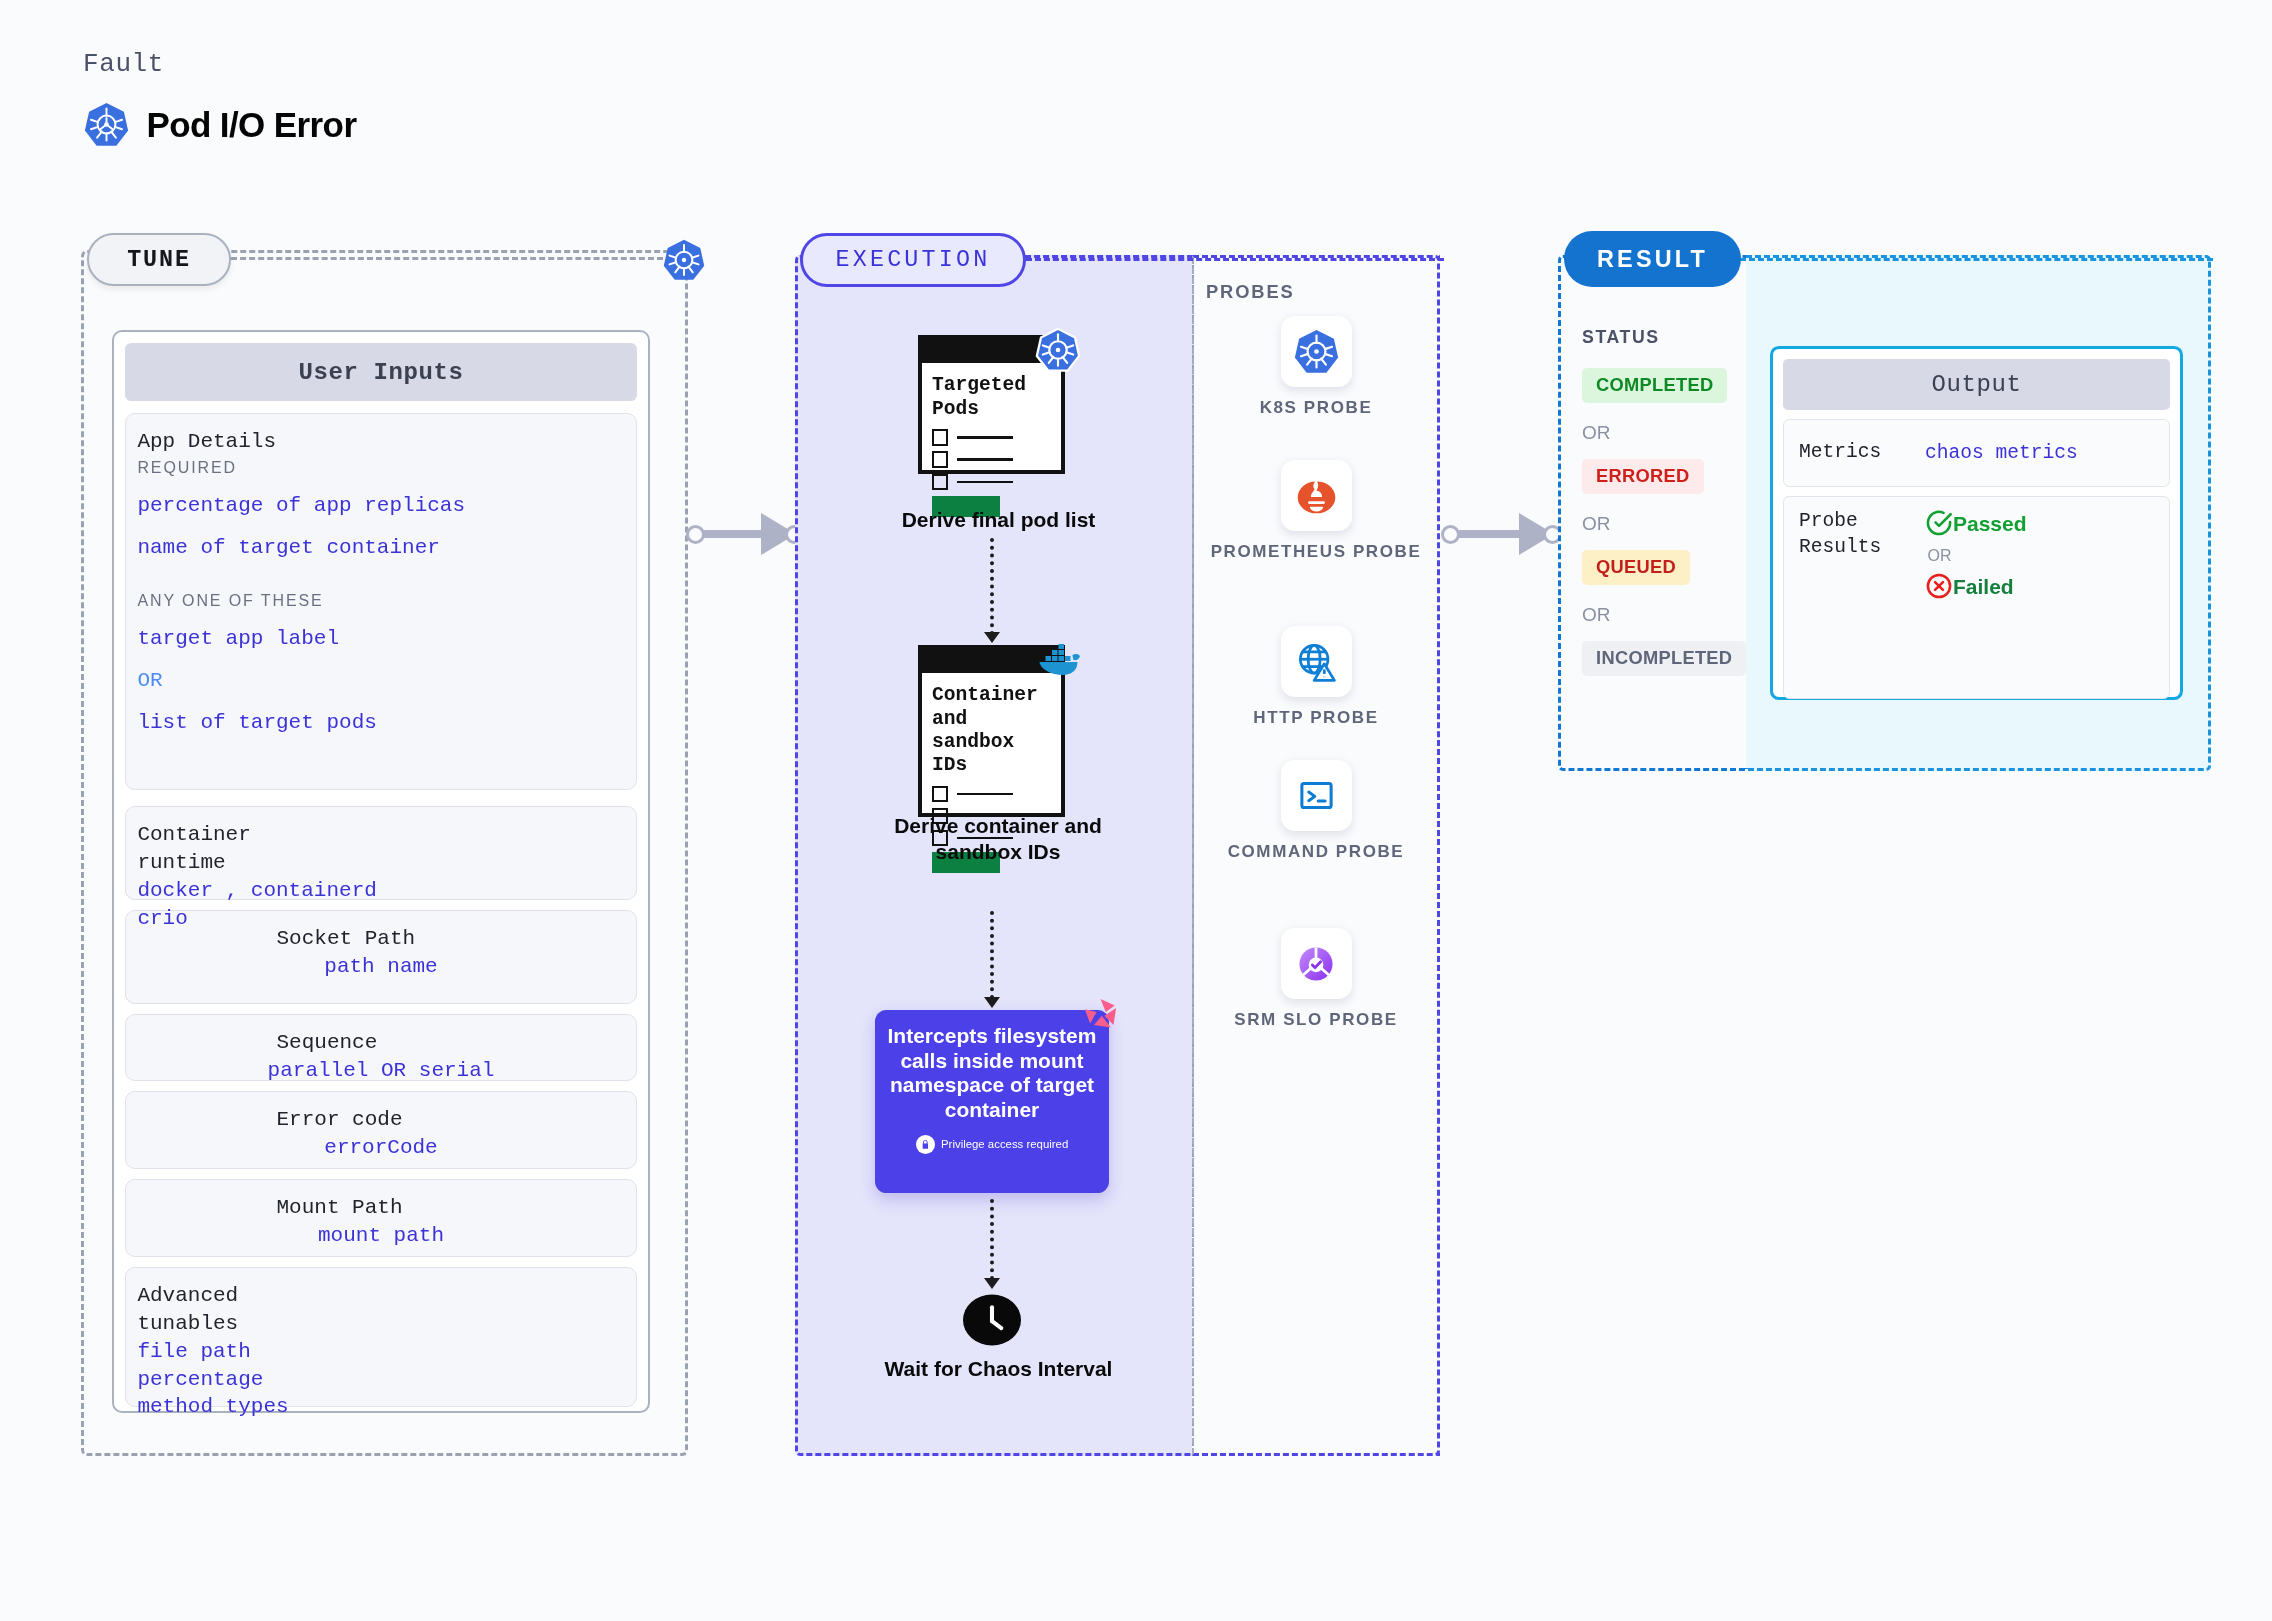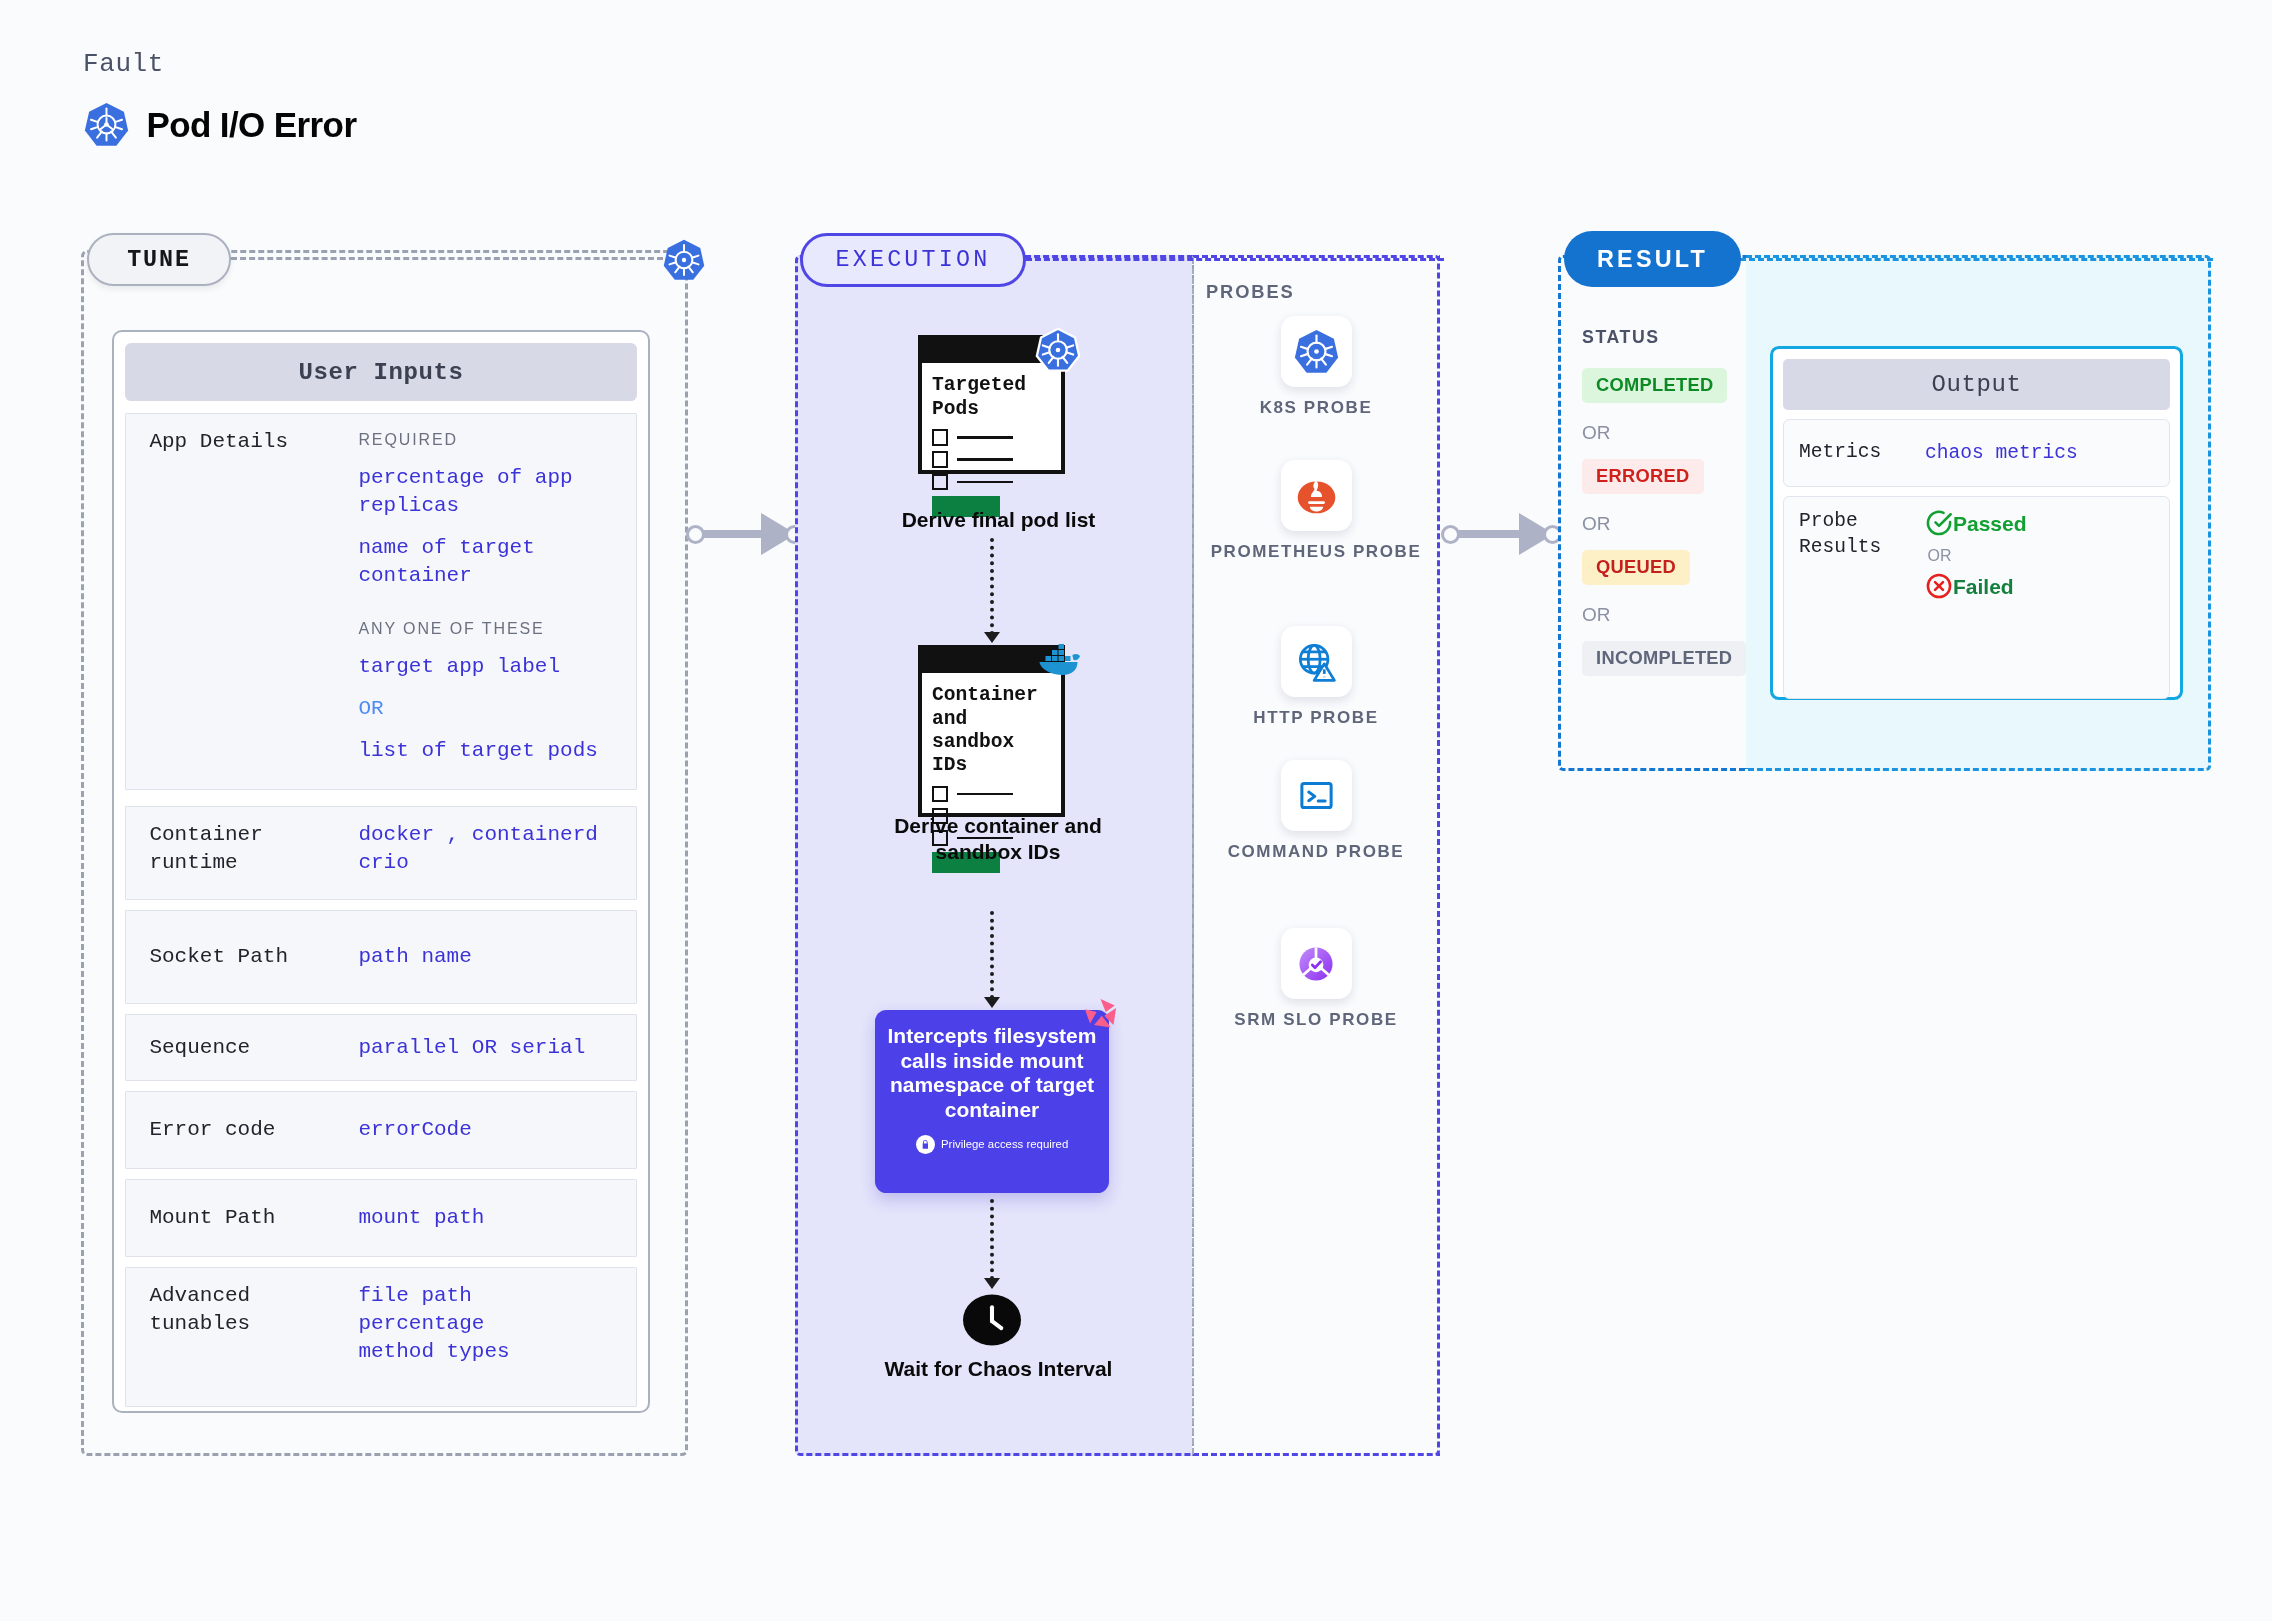--- a/index.html
+++ b/index.html
@@ -122,24 +122,25 @@
     height: 58px;
     display: flex; align-items: center; justify-content: center;
     font-family: "Liberation Mono", monospace;
     font-size: 24px; font-weight: bold; color: #3c4152;
     letter-spacing: 0.6px;
     margin-bottom: 11.4px;
   }
   .row {
     background: #f6f7fa;
     border: 1.3px solid #dfe2ea;
-    border-radius: 1px;
+    border-radius: 10px;
     display: flex;
-    padding: 14px 23px;
+    padding: 14px 11px;
     margin-bottom: 10px;
+    flex-direction: column;
   }
   .row .label {
     width: 209px; flex: none;
     font-family: "Liberation Mono", monospace;
     font-size: 21px; color: #21242c; line-height: 1.32;
   }
   .row .vals {
     font-family: "Liberation Mono", monospace;
     font-size: 21px; color: #3b32d8; line-height: 1.33;
   }

